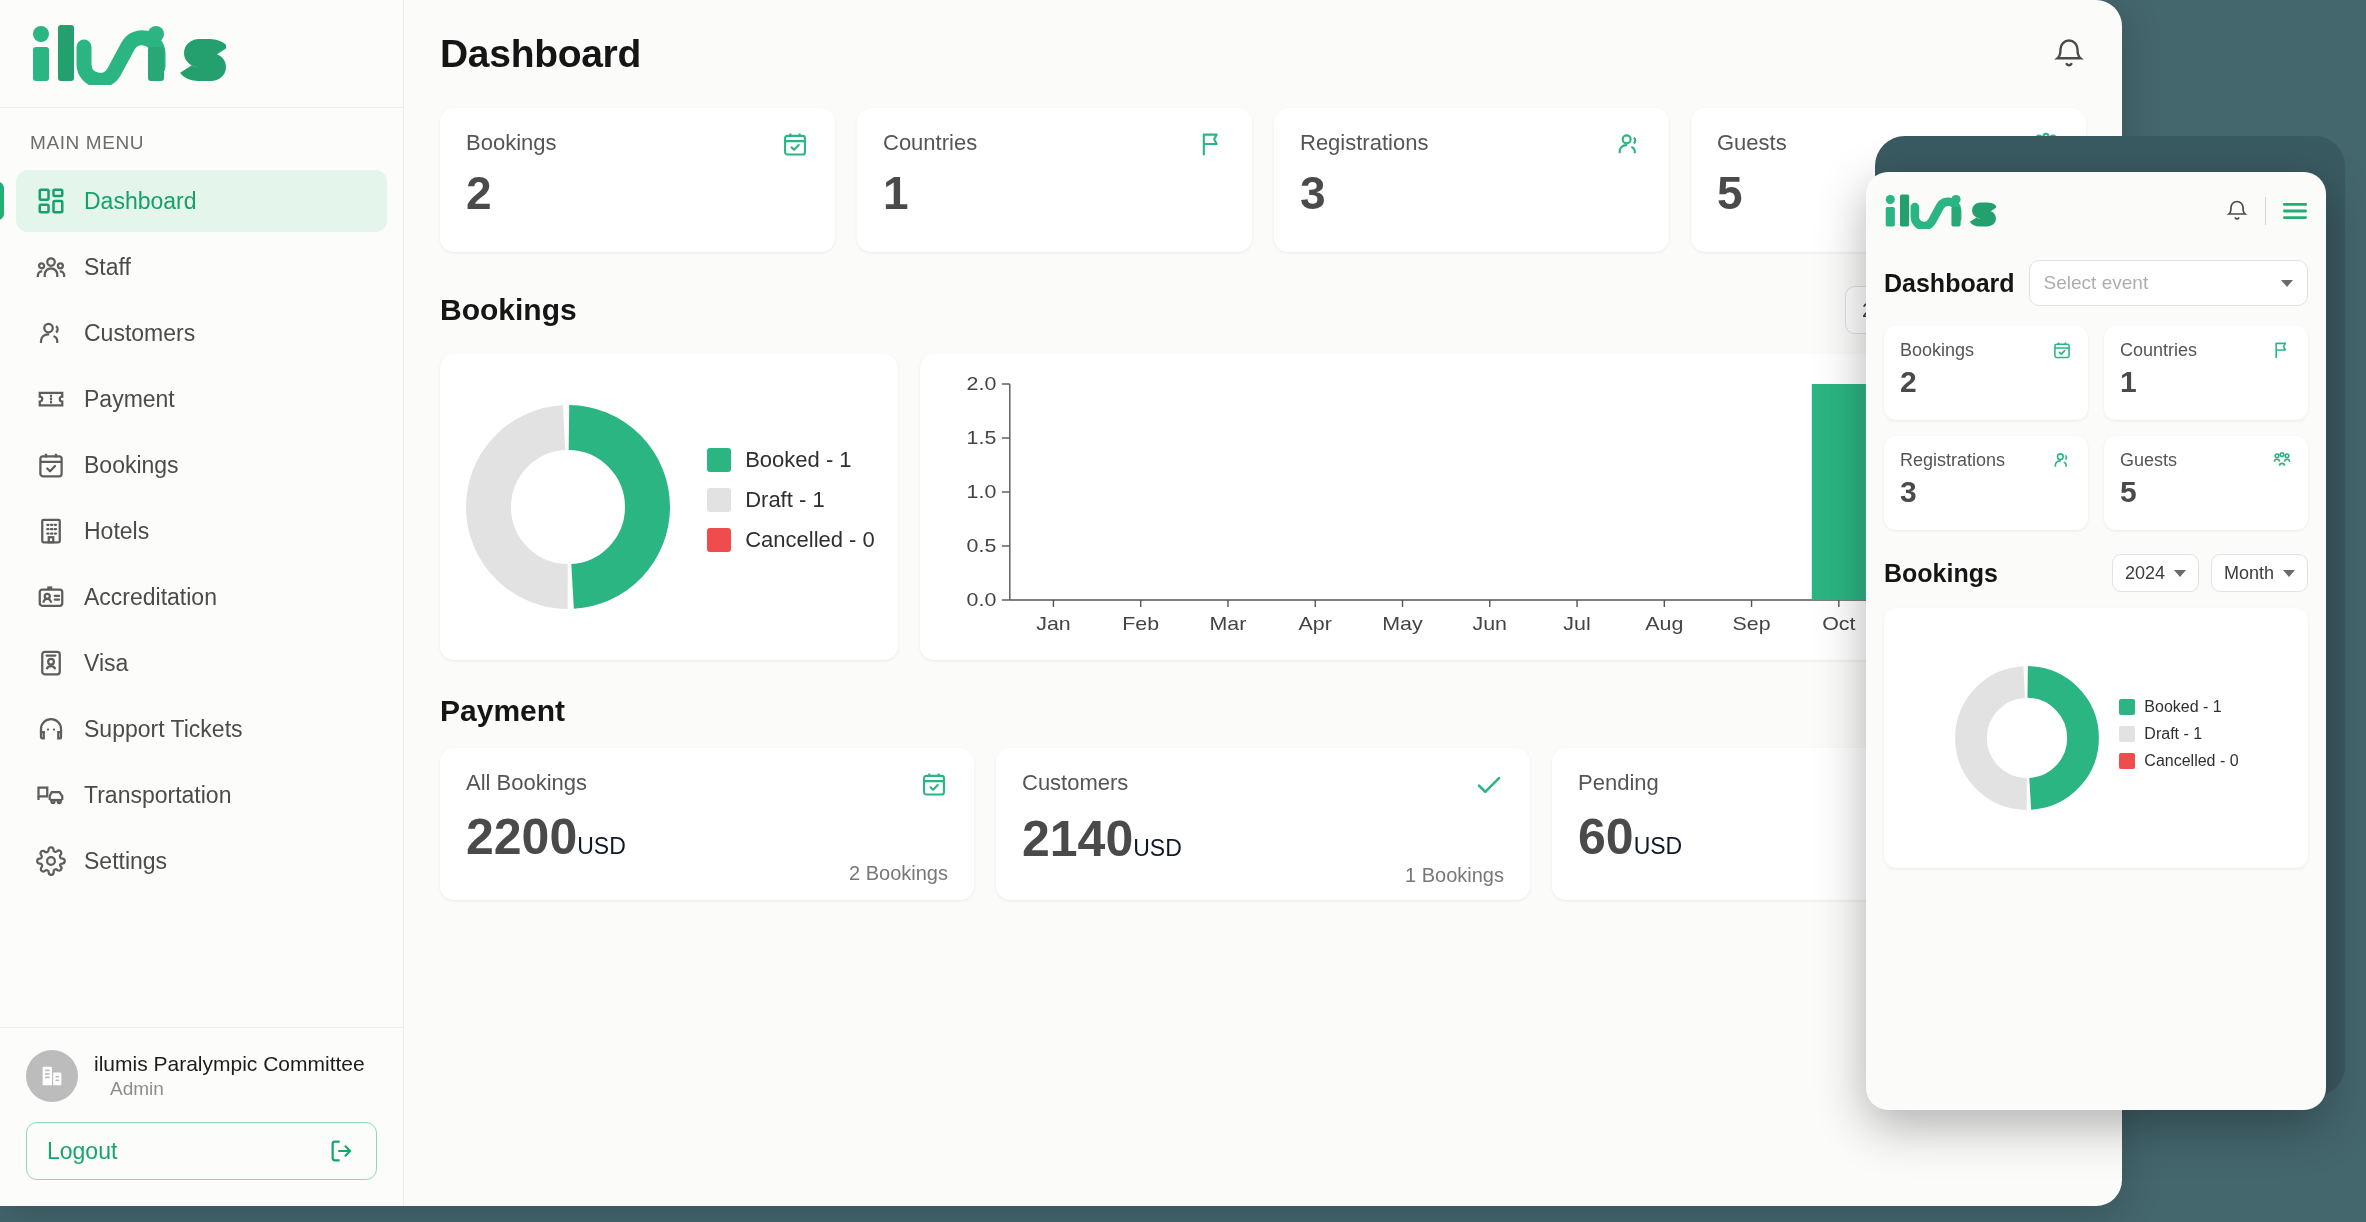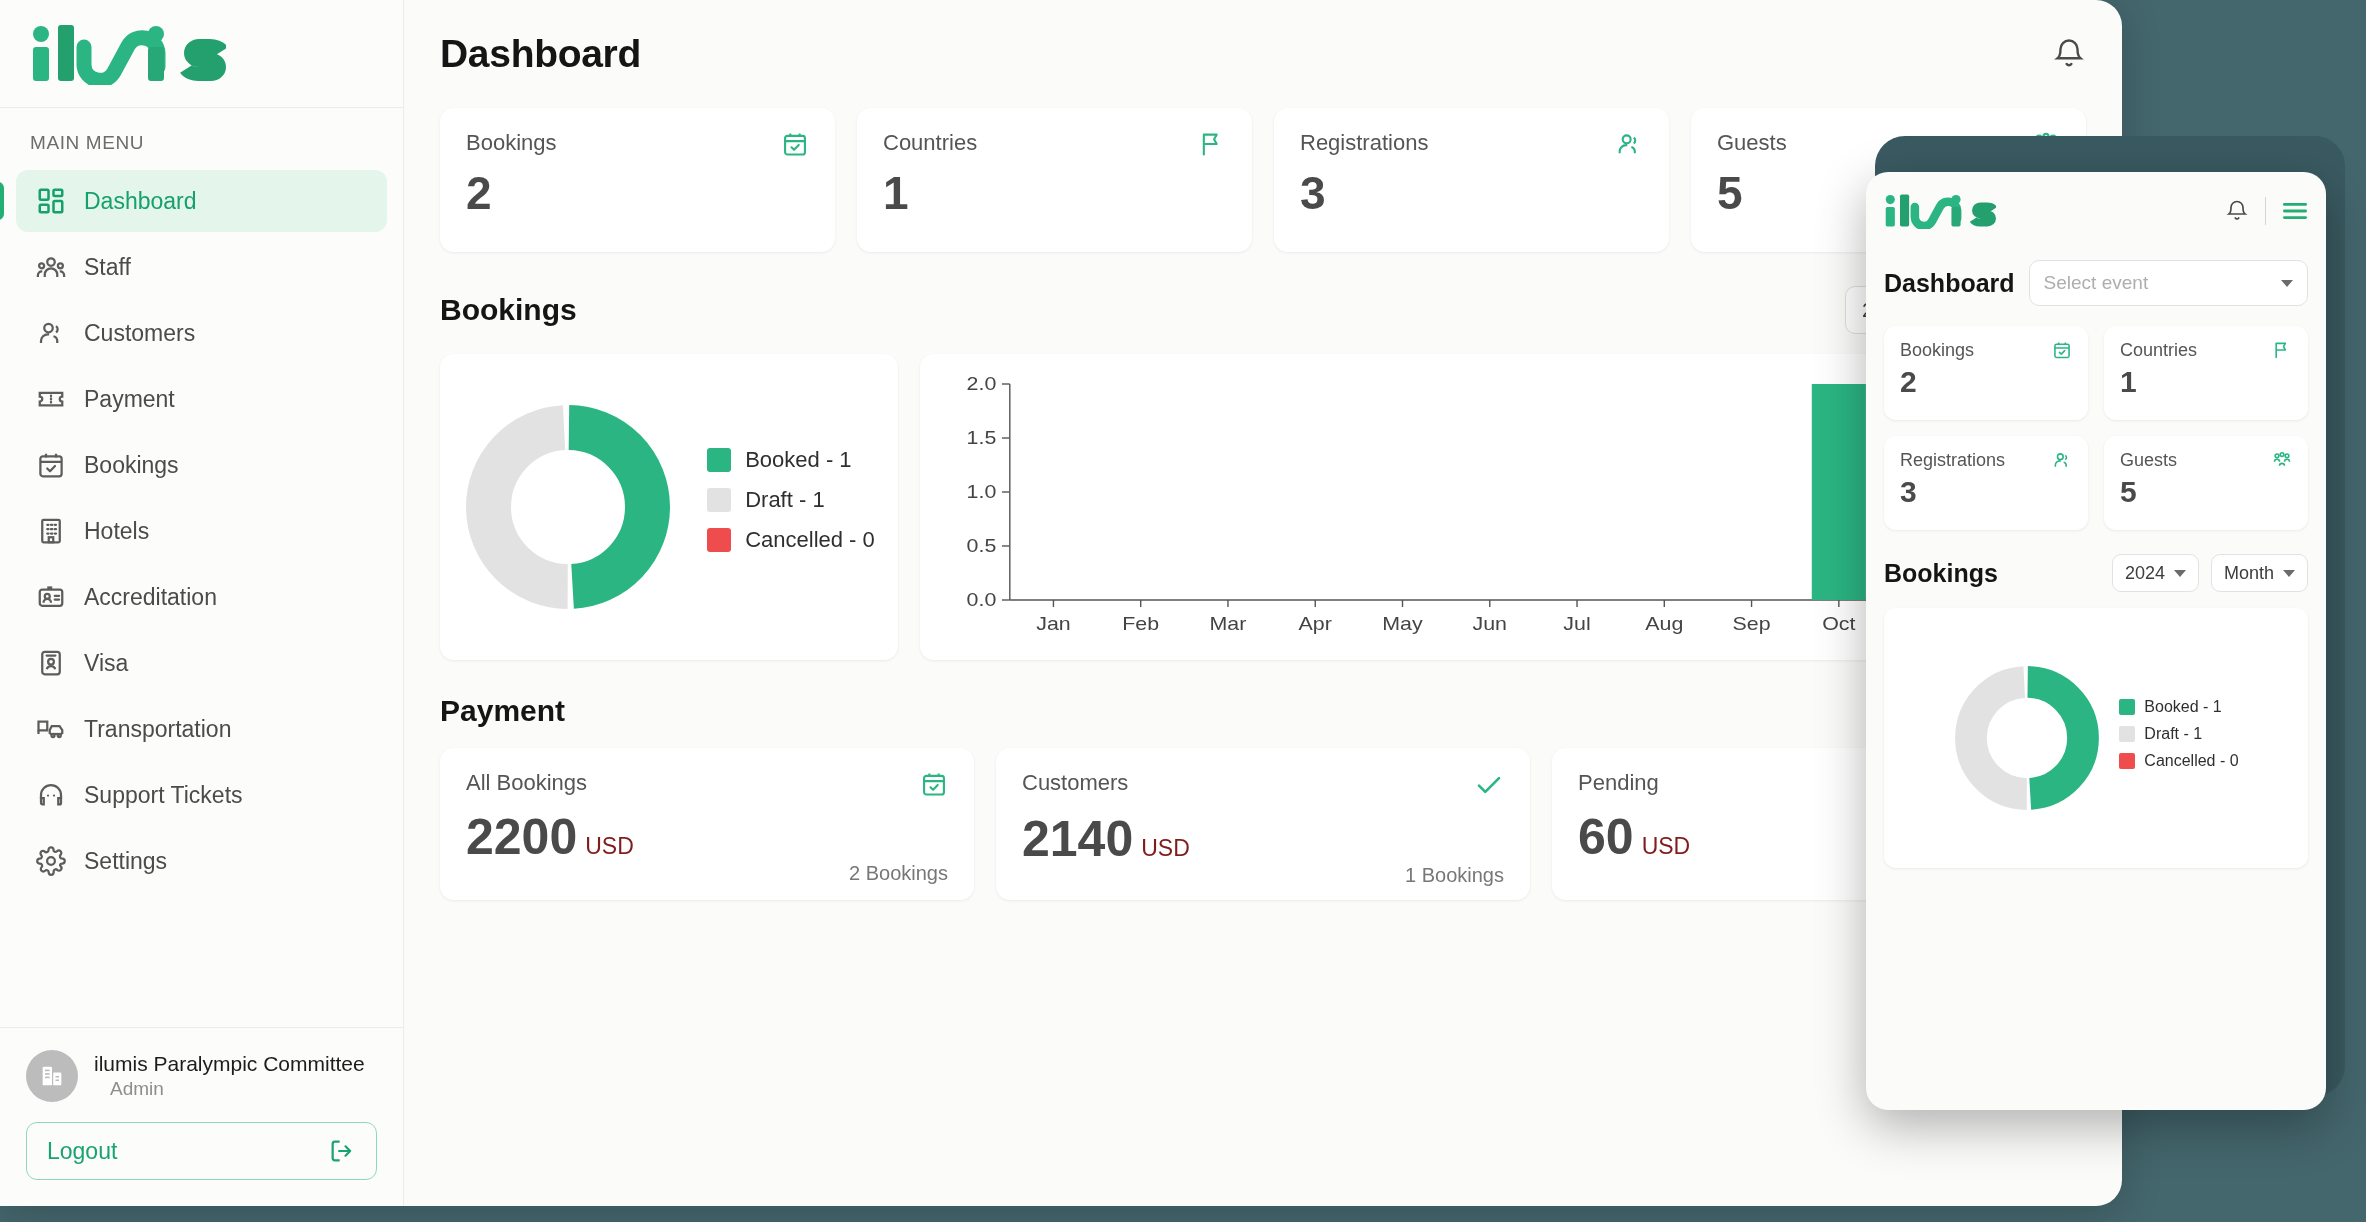--- a/index.html
+++ b/index.html
@@ -111,21 +111,21 @@
   .pay-row { display: flex; gap: 22px; }
   .pay-card {
     flex: 1 1 0; background: #fff; border-radius: 14px;
     box-shadow: 0 1px 3px rgba(0,0,0,.07);
     padding: 22px 26px 18px 26px; height: 152px;
     display: flex; flex-direction: column; justify-content: space-between;
   }
   .pay-head { display: flex; align-items: flex-start; justify-content: space-between; }
   .pay-label { font-size: 22px; color: #555; }
   .pay-amount { font-size: 50px; font-weight: bold; color: #4a4a4a; line-height: 1; }
-  .pay-cur { font-size: 23px; color: #7f1d1d; margin-left: 8px; font-weight: normal; }
+  .pay-cur { font-size: 23px; color: #0f172a; font-weight: normal; }
   .pay-sub { font-size: 20px; color: #777; text-align: right; }
 
   
   #device-shadow {
     position: absolute; left: 1875px; top: 136px;
     width: 470px; height: 960px; border-radius: 30px;
     background: #3a5a61;
   }
   #mobile-panel {
     position: absolute; left: 1866px; top: 172px;
@@ -270,39 +270,39 @@
             <rect x="5" y="3" width="14" height="18" rx="2"></rect>
               <path d="M8.5 6h7" stroke-linecap="round"></path>
             <circle cx="12" cy="11" r="2.3"></circle>
               <path d="M8.6 17a3.6 3.6 0 0 1 6.8 0"></path>
           </svg>
           <span>Visa</span>
         </div>
 
         <div class="nav-item">
           <svg class="nav-ico" viewBox="0 0 24 24" fill="none" stroke="#5d5d5d" stroke-width="1.8">
+            <path d="M4 15v-3a8 8 0 0 1 16 0v3"></path>
+            <path d="M4 14.5h2.2v5H5.2A1.2 1.2 0 0 1 4 18.3z"></path>
+            <path d="M20 14.5h-2.2v5h1A1.2 1.2 0 0 0 20 18.3z"></path>
+            <circle cx="9.6" cy="12.4" r=".9" fill="#5d5d5d" stroke="none"></circle>
+            <circle cx="14.4" cy="12.4" r=".9" fill="#5d5d5d" stroke="none"></circle>
+          </svg>
+          <span>Support Tickets</span>
+        </div>
+
+        <div class="nav-item">
+          <svg class="nav-ico" viewBox="0 0 24 24" fill="none" stroke="#5d5d5d" stroke-width="1.8">
             <path d="M2 6h7v7H2z"></path>
               <path d="M2 13v3"></path>
             <path d="M11 16v-3.2l1.6-3.2h6.2L21 12.8V16"></path>
               <path d="M11 16h10"></path>
             <circle cx="13.6" cy="17.2" r="1.2"></circle>
               <circle cx="18.6" cy="17.2" r="1.2"></circle>
           </svg>
           <span>Transportation</span>
-        </div>
-
-        <div class="nav-item">
-          <svg class="nav-ico" viewBox="0 0 24 24" fill="none" stroke="#5d5d5d" stroke-width="1.8">
-            <path d="M4 15v-3a8 8 0 0 1 16 0v3"></path>
-            <path d="M4 14.5h2.2v5H5.2A1.2 1.2 0 0 1 4 18.3z"></path>
-            <path d="M20 14.5h-2.2v5h1A1.2 1.2 0 0 0 20 18.3z"></path>
-            <circle cx="9.6" cy="12.4" r=".9" fill="#5d5d5d" stroke="none"></circle>
-            <circle cx="14.4" cy="12.4" r=".9" fill="#5d5d5d" stroke="none"></circle>
-          </svg>
-          <span>Support Tickets</span>
         </div>
 
         <div class="nav-item">
           <svg class="nav-ico" viewBox="0 0 24 24" fill="none" stroke="#5d5d5d" stroke-width="1.8">
             <circle cx="12" cy="12" r="3.1"></circle>
             <path d="M19.4 14.5a1.6 1.6 0 0 0 .33 1.77l.06.06a2 2 0 1 1-2.83 2.83l-.06-.06a1.6 1.6 0 0 0-1.77-.33 1.6 1.6 0 0 0-1 1.47V21a2 2 0 1 1-4 0v-.1a1.6 1.6 0 0 0-1.05-1.46 1.6 1.6 0 0 0-1.77.33l-.06.06a2 2 0 1 1-2.83-2.83l.06-.06a1.6 1.6 0 0 0 .33-1.77 1.6 1.6 0 0 0-1.47-1H3a2 2 0 1 1 0-4h.1a1.6 1.6 0 0 0 1.46-1.05 1.6 1.6 0 0 0-.33-1.77l-.06-.06a2 2 0 1 1 2.83-2.83l.06.06a1.6 1.6 0 0 0 1.77.33H9a1.6 1.6 0 0 0 1-1.47V3a2 2 0 1 1 4 0v.1a1.6 1.6 0 0 0 1 1.47 1.6 1.6 0 0 0 1.77-.33l.06-.06a2 2 0 1 1 2.83 2.83l-.06.06a1.6 1.6 0 0 0-.33 1.77V9a1.6 1.6 0 0 0 1.47 1H21a2 2 0 1 1 0 4h-.1a1.6 1.6 0 0 0-1.5 1.5z"></path>
           </svg>
           <span>Settings</span>
         </div>
       </nav>

